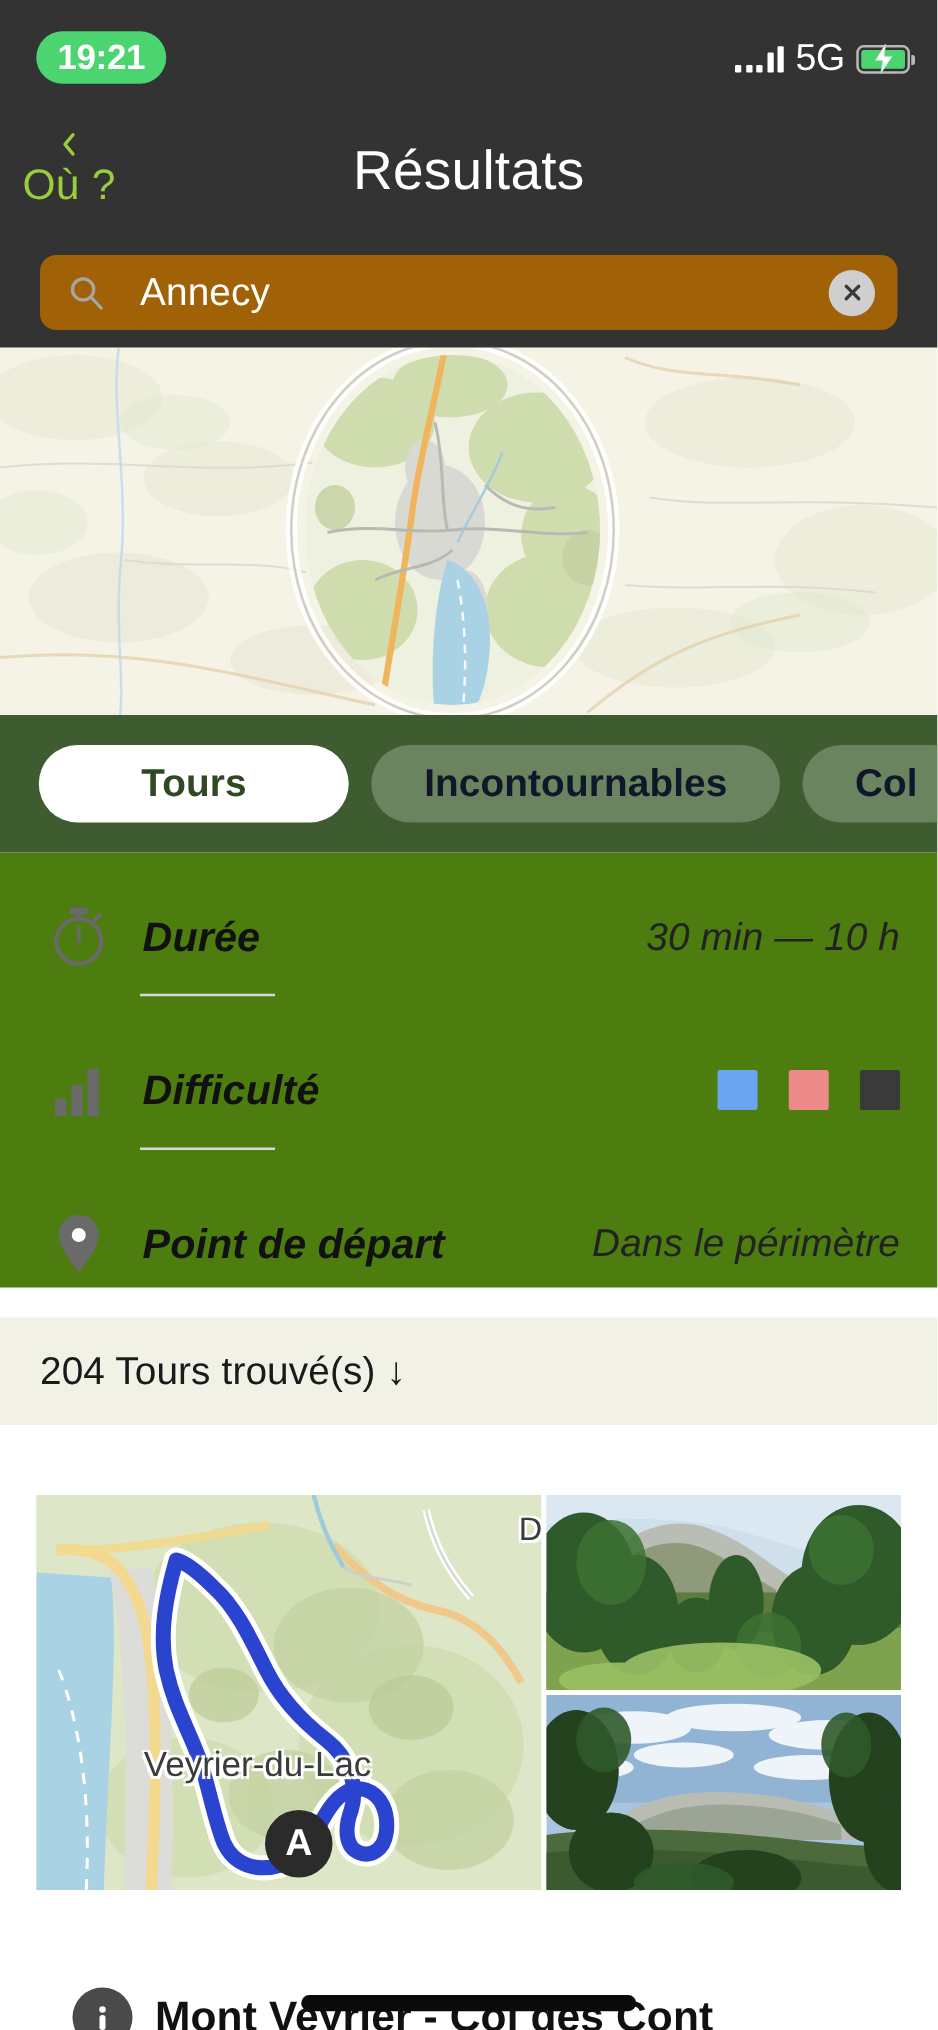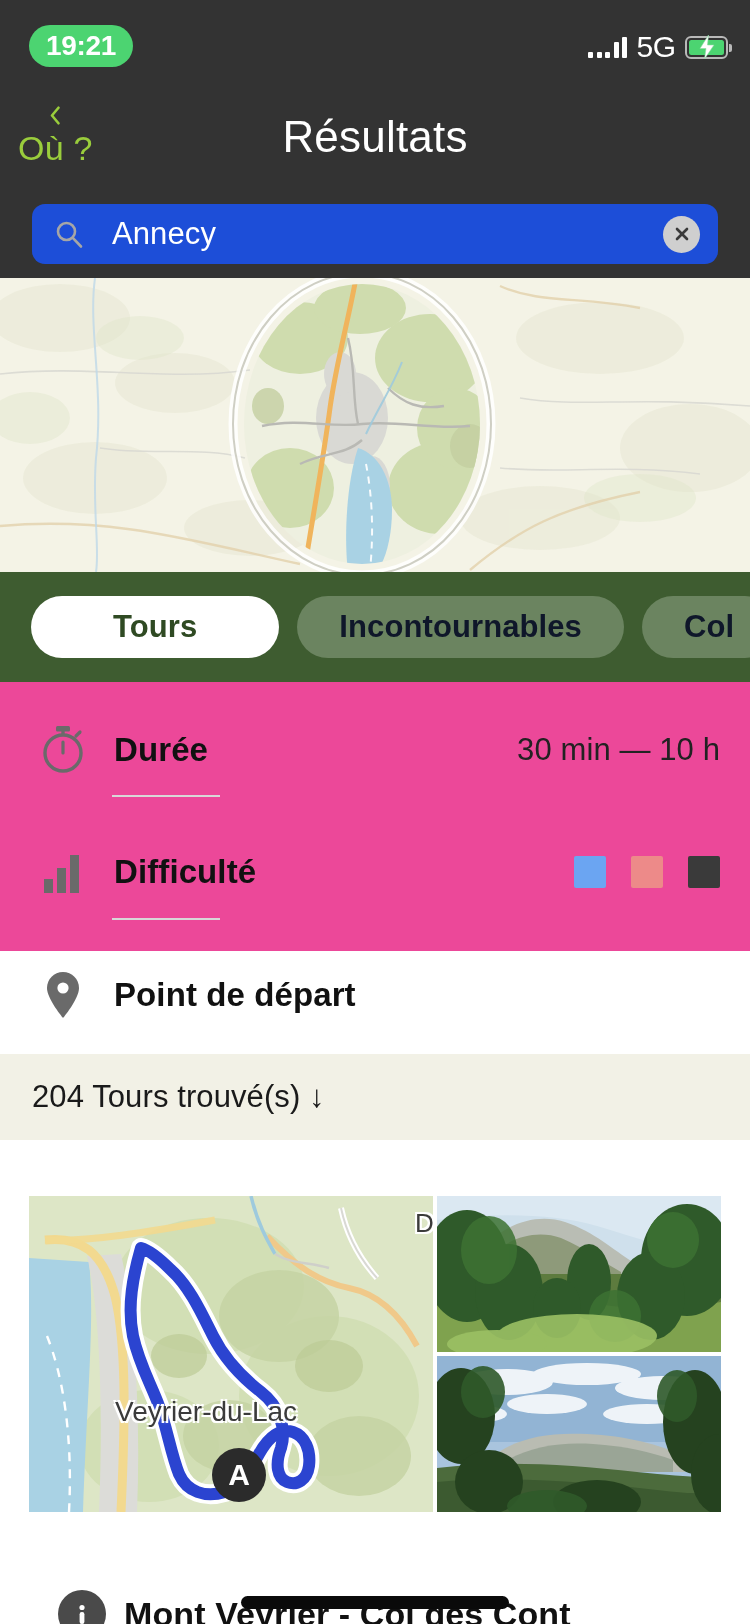--- a/index.html
+++ b/index.html
@@ -162,21 +162,21 @@
     line-height: 62px;
   }
 
   
   .search-wrap {
     position: absolute;
     left: 32px;
     top: 204px;
     width: 686px;
     height: 60px;
-    background: #1d4ed8;
+    background: #a16207;
     border-radius: 13px;
     display: flex;
     align-items: center;
     padding: 0 18px 0 22px;
   }
   .search-icon { width: 30px; height: 30px; flex: 0 0 auto; }
   .search-value {
     flex: 1 1 auto;
     margin-left: 28px;
     color: #ffffff;
@@ -248,22 +248,23 @@
     white-space: nowrap;
   }
   .tab.active { background: #ffffff; color: #2F4A23; padding: 0 82px; }
   .tab.idle { background: #6B8460; color: #0f172a; }
 
   
   .filters {
     position: absolute;
     top: 682px; left: 0;
     width: 750px;
-    height: 269px;
-    background: #ec4899;
+    height: 348px;
+    background: #4d7c0f;
+    font-style: italic;
   }
   .filter-row {
     position: absolute;
     left: 0;
     width: 750px;
     height: 82px;
     display: flex;
     align-items: center;
     cursor: pointer;
   }
@@ -624,20 +625,21 @@
     <div class="f-div d2"></div>
 
     <div class="filter-row r3">
       <span class="f-icon">
         <svg width="34" height="48" viewBox="0 0 34 48">
           <path d="M17 1 C 8 1 1 8 1 17 C 1 28 17 47 17 47 C 17 47 33 28 33 17 C 33 8 26 1 17 1 Z" fill="#6a6a6a"></path>
           <circle cx="17" cy="17" r="5.6" fill="#ffffff"></circle>
         </svg>
       </span>
       <span class="f-label">Point de départ</span>
+      <span class="f-value">Dans le périmètre</span>
     </div>
   </div>
 
   <div class="countbar">
     <span class="count-text">204 Tours trouvé(s) ↓</span>
   </div>
 
   <div class="results">
     <div class="card">
       <div class="card-media">

